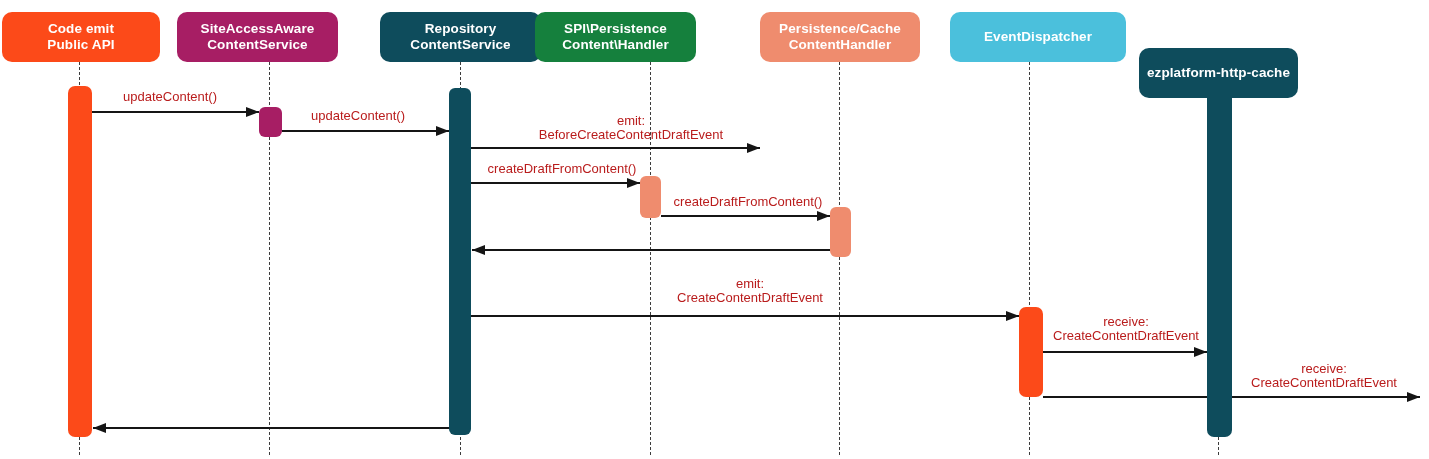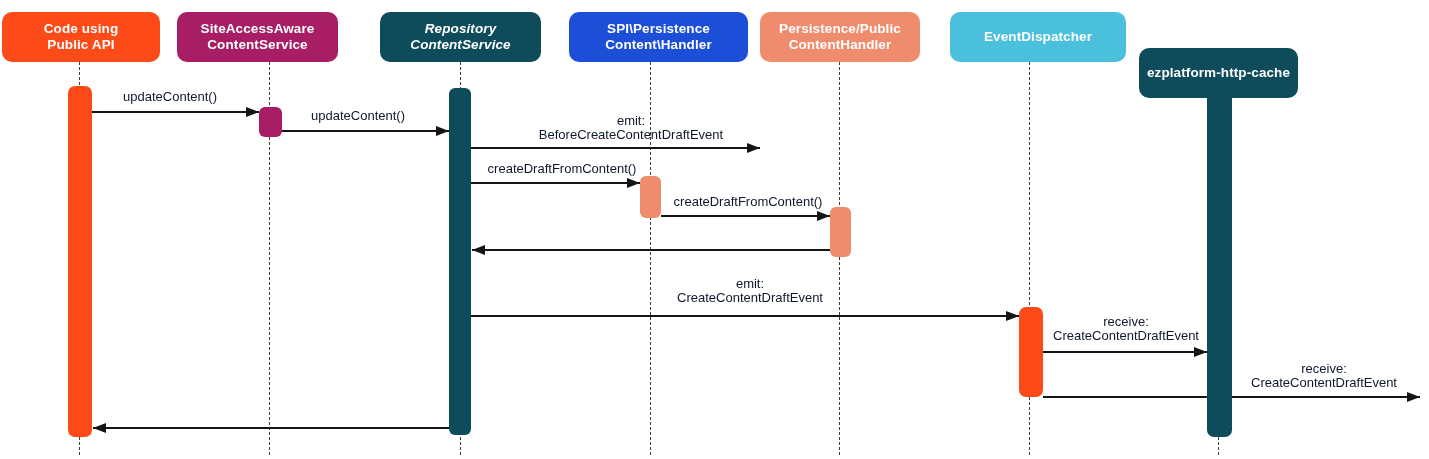--- a/index.html
+++ b/index.html
@@ -31,55 +31,55 @@
     width:0;height:0;border:5px solid transparent;border-right:0;
     border-left:13px solid #151515;
   }
   .arrow.left::before{
     content:"";position:absolute;left:0;top:50%;transform:translateY(-50%);
     width:0;height:0;border:5px solid transparent;border-left:0;
     border-right:13px solid #151515;
   }
   .mlabel{
     position:absolute;transform:translateX(-50%);
-    font-size:13px;line-height:14px;color:#0f172a;
+    font-size:13px;line-height:14px;color:#b91c1c;
     text-align:center;white-space:pre-line;z-index:4;
   }
 </style>
 </head>
 <body>
 
 <div class="stage">
 
   <div class="lifeline" style="left:79px"></div>
   <div class="lifeline" style="left:269px"></div>
   <div class="lifeline" style="left:460px"></div>
   <div class="lifeline" style="left:650px"></div>
   <div class="lifeline" style="left:839px"></div>
   <div class="lifeline" style="left:1029px"></div>
   <div class="lifeline" style="left:1218px"></div>
 
   <div class="participant" style="left: 2px; width: 158px; background-color: rgb(252, 74, 25);">
-    <span class="plabel">Code using
+    <span class="plabel">Code emit
 Public API</span>
   </div>
   <div class="participant" style="left: 177px; width: 161px; background-color: rgb(167, 30, 100);">
     <span class="plabel">SiteAccessAware
 ContentService</span>
   </div>
-  <div class="participant" style="left: 380px; width: 161px; background-color: rgb(14, 76, 92); font-style: italic;">
+  <div class="participant" style="left: 380px; width: 161px; background-color: rgb(14, 76, 92);">
     <span class="plabel">Repository
 ContentService</span>
   </div>
-  <div class="participant" style="left: 569px; width: 179px; background-color: #1d4ed8;">
+  <div class="participant" style="left: 535px; width: 161px; background-color: #15803d;">
     <span class="plabel">SPI\Persistence
 Content\Handler</span>
   </div>
   <div class="participant" style="left: 760px; width: 160px; background-color: rgb(239, 140, 110);">
-    <span class="plabel">Persistence/Public
+    <span class="plabel">Persistence/Cache
 ContentHandler</span>
   </div>
   <div class="participant" style="left: 950px; width: 176px; background-color: rgb(75, 192, 220);">
     <span class="plabel">EventDispatcher</span>
   </div>
   <div class="participant" style="left: 1139px; width: 159px; background-color: rgb(14, 76, 92); margin-top: 36px;">
     <span class="plabel">ezplatform-http-cache</span>
   </div>
 
   <div class="activation" style="left: 68px; top: 86px; width: 24px; height: 351px; background-color: rgb(252, 74, 25);"></div>

